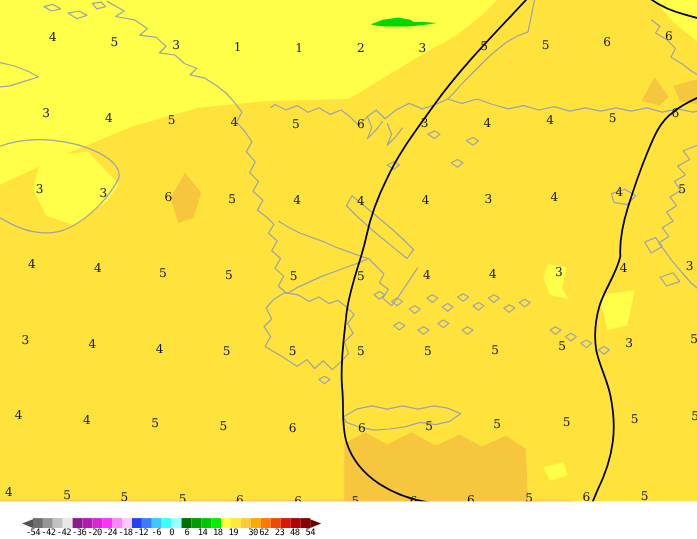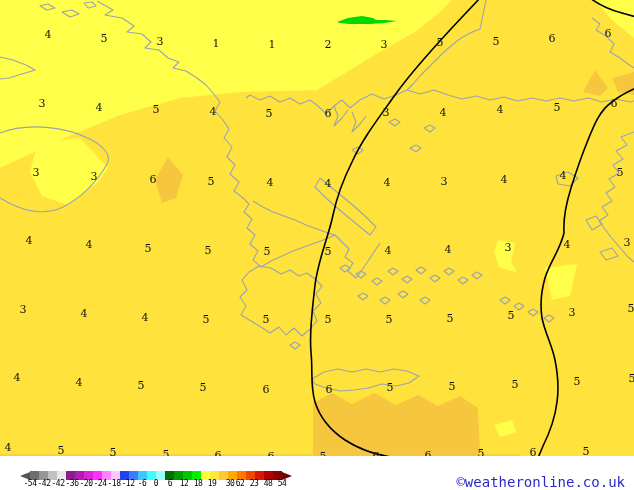--- a/index.html
+++ b/index.html
@@ -199,23 +199,22 @@
       <span style="left: 24px;">-42</span>
       <span style="left: 38px;">-42</span>
       <span style="left: 52px;">-36</span>
       <span style="left: 66px;">-20</span>
       <span style="left: 80px;">-24</span>
       <span style="left: 94px;">-18</span>
       <span style="left: 108px;">-12</span>
       <span style="left: 122px;">-6</span>
       <span style="left: 136px;">0</span>
       <span style="left: 150px;">6</span>
-      <span style="left: 164px;">12</span>
+      <span style="left: 164px;">14</span>
       <span style="left: 178px;">18</span>
       <span style="left: 192px;">19</span>
       <span style="left: 210px;">30</span>
       <span style="left: 220px;">62</span>
       <span style="left: 234px;">23</span>
       <span style="left: 248px;">48</span>
       <span style="left: 262px;">54</span>
     </div>
-  <div id="copyright">©weatheronline.co.uk</div>
 </div>
 
 </body></html>

